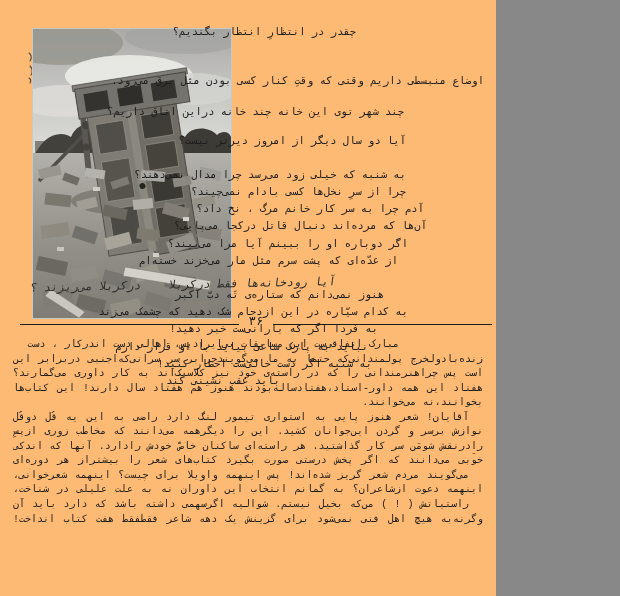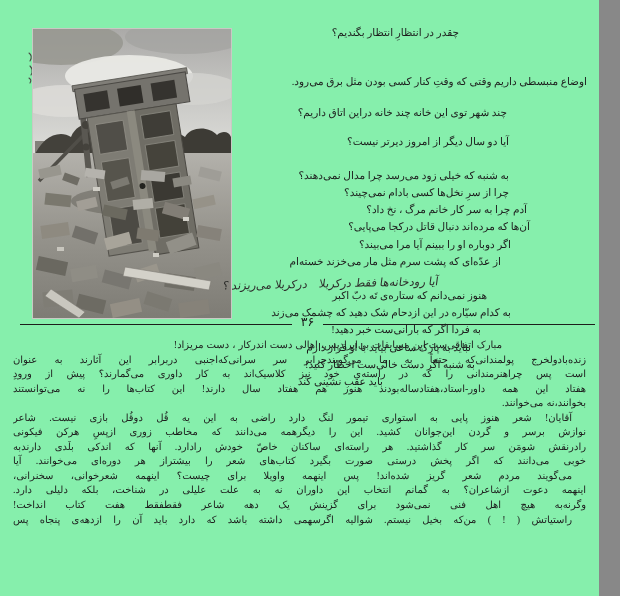--- a/index.html
+++ b/index.html
@@ -1,19 +1,19 @@
 <!DOCTYPE html>
 <html lang="fa"><head>
 <meta charset="utf-8">
 <style>
   html,body{margin:0;padding:0;background:#888;}
   .page{
-    position:relative; width:599px; height:596px;
-    background:#86efac; overflow:hidden;
-    font-family:Liberation Serif, serif;
+    position:relative; width:496px; height:596px;
+    background:#fdba74; overflow:hidden;
+    font-family:Liberation Mono, monospace;
     color:#1c1c1c; direction:rtl;
   }
   
   .photo{position:absolute; left:33px; top:29px; width:198px; height:289px; box-shadow:0 0 0 1px #c9c9c4;}
   .photo svg{display:block;width:100%;height:100%;}
   .scribble{position:absolute; left:25px; top:50px; width:10px; height:34px;}
   
   .poem{position:absolute; top:24px; right:12px; width:596px; font-size:10.5px; line-height:17.2px;}
   .poem .ln{white-space:nowrap; text-align:right; height:17.2px; letter-spacing:.1px;}
   .l0{padding-right:128px;} .l1{padding-right:0;margin-top:32px;}
@@ -169,17 +169,17 @@
     <div class="pl">زنده‌بادولخرج پولمندانی‌که حتماً به ما می‌گویندچرابر سر سرانی‌که‌اجنبی دربرابر این آثارند به عنوان</div>
     <div class="pl">است پس چراهنرمندانی را که در راسته‌ی خود نیز کلاسیک‌اند به کار داوری می‌گمارند؟ پیش از ورودِ</div>
     <div class="pl">هفتاد این همه داور‐استاد،هفتادساله‌بودند هنوز هم هفتاد سال دارند! این کتاب‌ها را نه می‌توانستند</div>
     <div class="pl last">بخوانند،نه می‌خوانند.</div>
     <div class="pl first">آقایان! شعر هنوز پایی به استواری تیمور لنگ دارد راضی به این یه قُل دوقُل بازی نیست. شاعر</div>
     <div class="pl">نوازش برسر و گردن این‌جوانان کشید. این را دیگرهمه می‌دانند که مخاطب زوری ازپسِ هرکن فیکونی</div>
     <div class="pl">رادرنقش شومَن سر کار گذاشتید. هر راسته‌ای ساکنان خاصّ خودش رادارد. آنها که اندکی بلَدی دارندبه</div>
     <div class="pl">خوبی می‌دانند که اگر پخش درستی صورت بگیرد کتاب‌های شعر را بیشتراز هر دوره‌ای می‌خوانند. آیا</div>
     <div class="pl first">می‌گویند مردم شعر گریز شده‌اند! پس اینهمه واویلا برای چیست؟ اینهمه شعرخوانی، سخنرانی،</div>
     <div class="pl">اینهمه دعوت ازشاعران؟ به گمانم انتخاب این داوران نه به علت علیلی در شناخت، بلکه دلیلی دارد.</div>
+    <div class="pl first">راستیاتش ( ! ) من‌که بخیل نیستم. شوالیه اگرسهمی داشته باشد که دارد باید آن را ازدهه‌ی پنجاه پس</div>
     <div class="pl">وگرنه‌به هیچ اهل فنی نمی‌شود برای گزینش یک دهه شاعر فقطفقط هفت کتاب انداخت!</div>
-    <div class="pl first">راستیاتش ( ! ) من‌که بخیل نیستم. شوالیه اگرسهمی داشته باشد که دارد باید آن را ازدهه‌ی پنجاه پس</div>
   </div>
 
 </div>
 
 </body></html>

